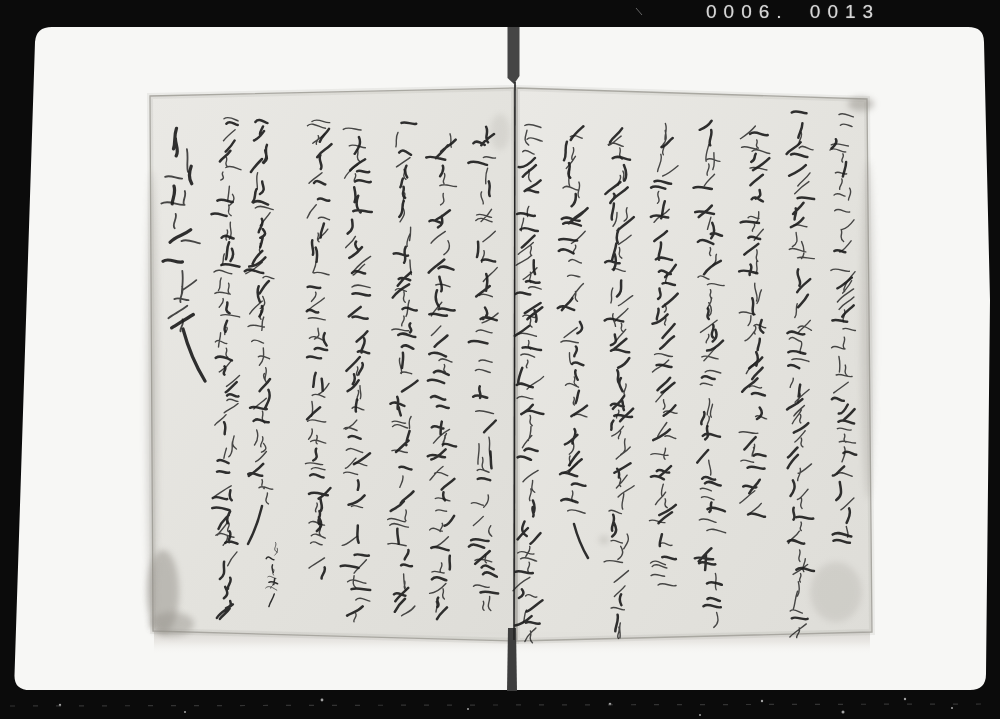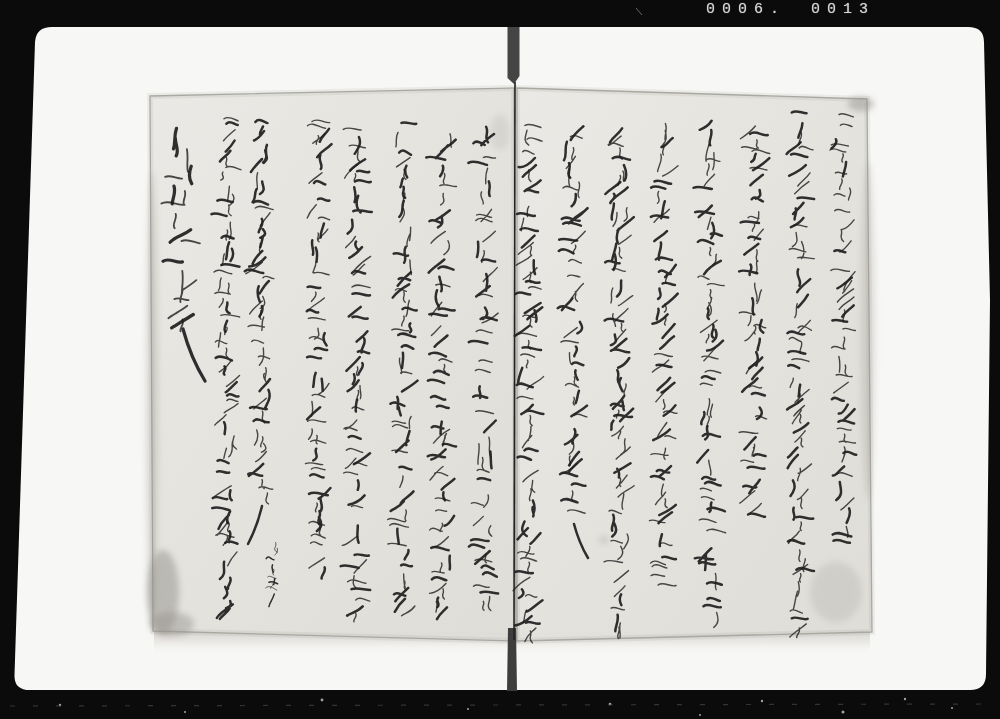--- a/index.html
+++ b/index.html
@@ -1,21 +1,21 @@
 <!DOCTYPE html>
 <html><head>
 <meta charset="utf-8">
 <style>
   html,body{margin:0;padding:0;background:#000;}
   .stage{position:relative;width:1000px;height:719px;overflow:hidden;background:#0b0b0b;
          font-family:"DejaVu Sans","Liberation Sans",sans-serif;}
   .scene{position:absolute;left:0;top:0;width:1000px;height:719px;display:block;}
   .counter{position:absolute;top:2px;left:706px;line-height:1;
-           font-family:Liberation Mono, monospace;
-           font-size:15px;letter-spacing:7px;word-spacing:9px;color:#d6d6d6;
+           font-family:Liberation Sans, sans-serif;
+           font-size:19px;letter-spacing:7px;word-spacing:9px;color:#d6d6d6;
            text-shadow:0 0 1px rgba(230,230,230,.6);white-space:pre;}
   path,rect,polygon,line,ellipse,circle{shape-rendering:geometricPrecision;}
 </style>
 </head>
 <body>
 
 <div class="stage">
   <svg id="scene" class="scene" viewBox="0 0 1000 719">
     <defs>
       <linearGradient id="paperGrad" x1="0" y1="0" x2="1" y2="1">

